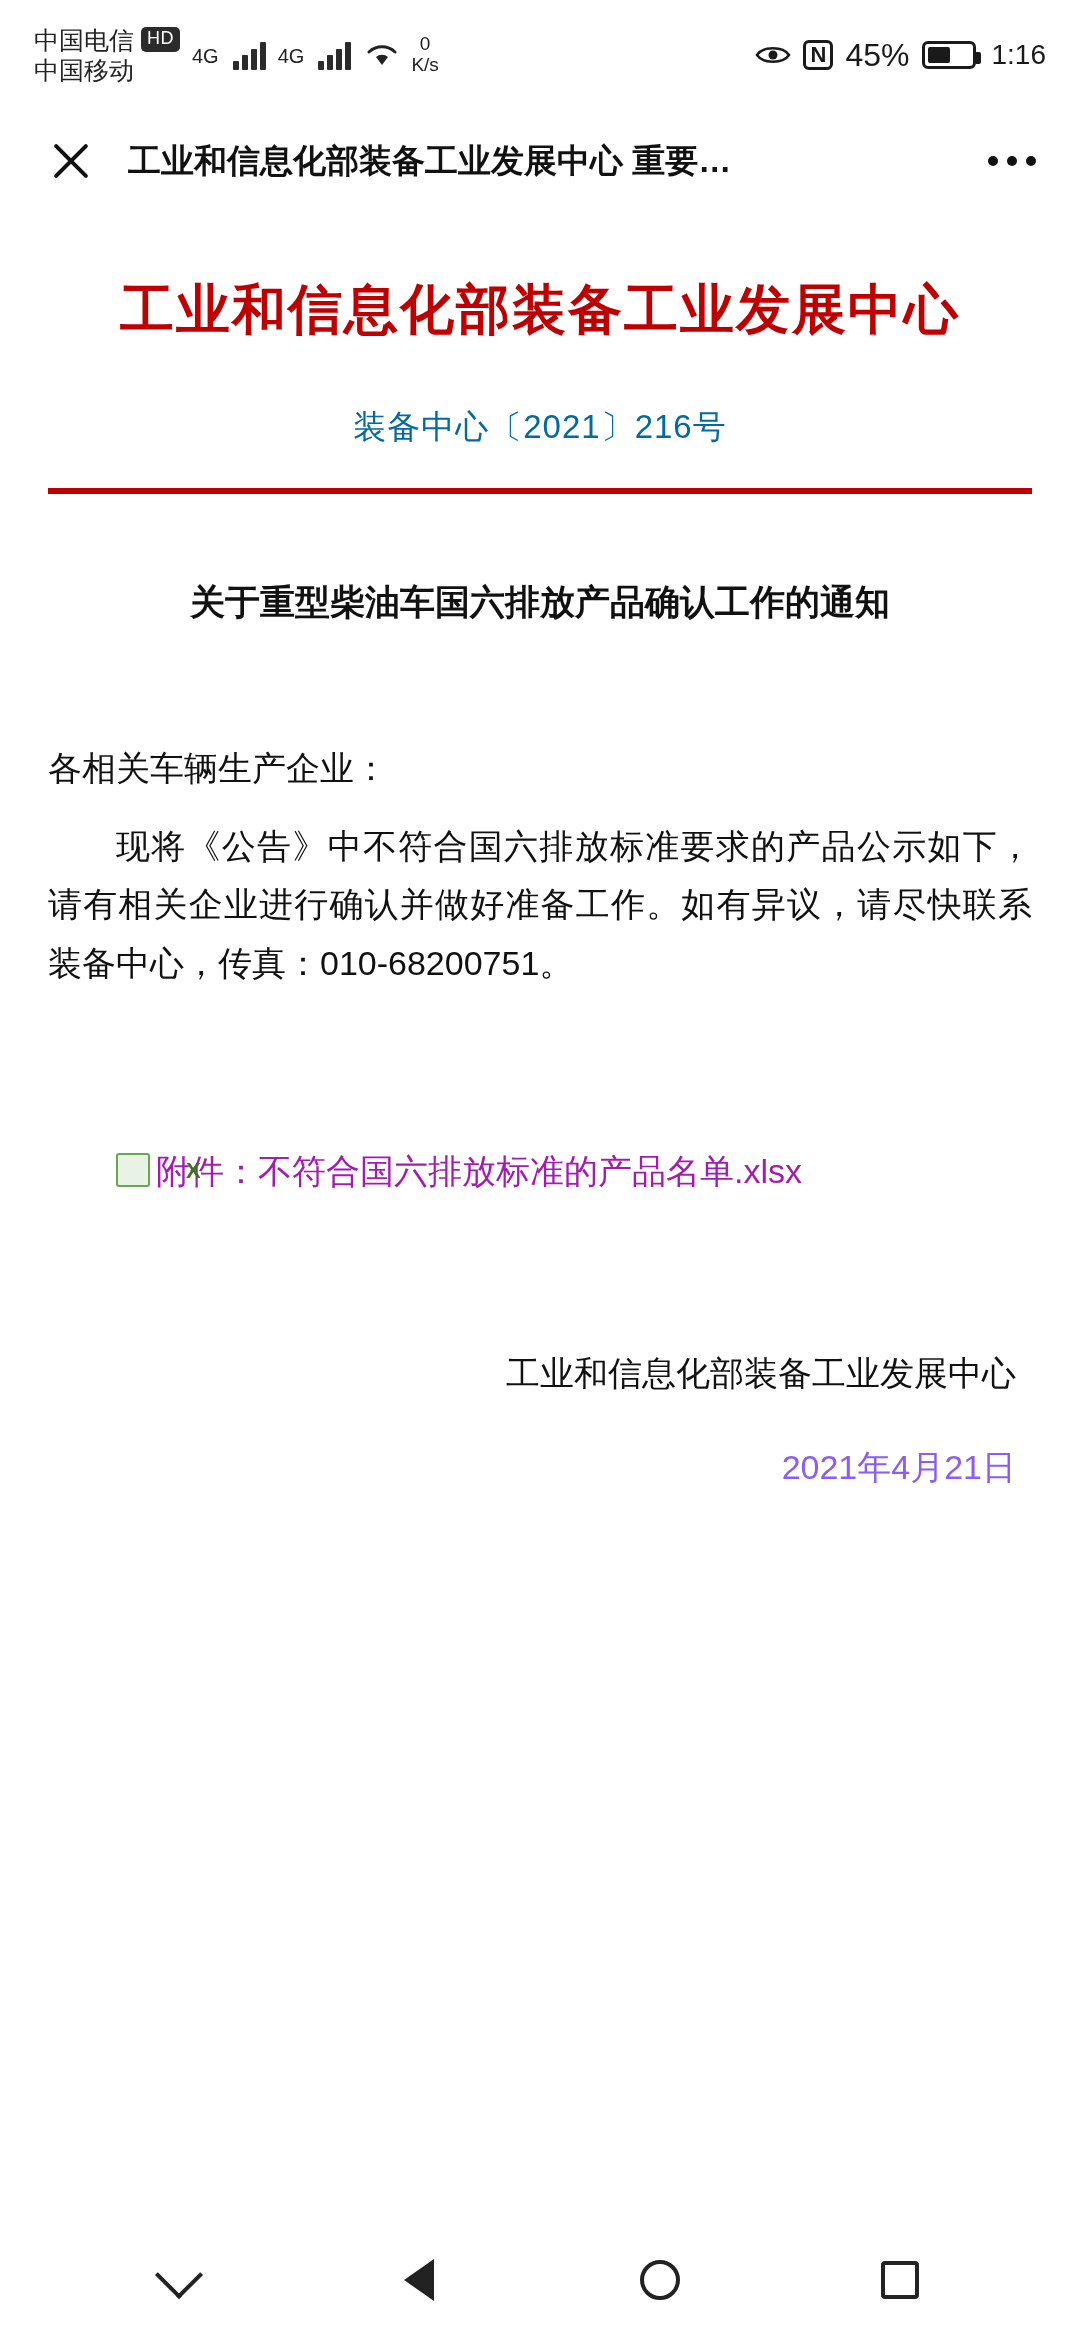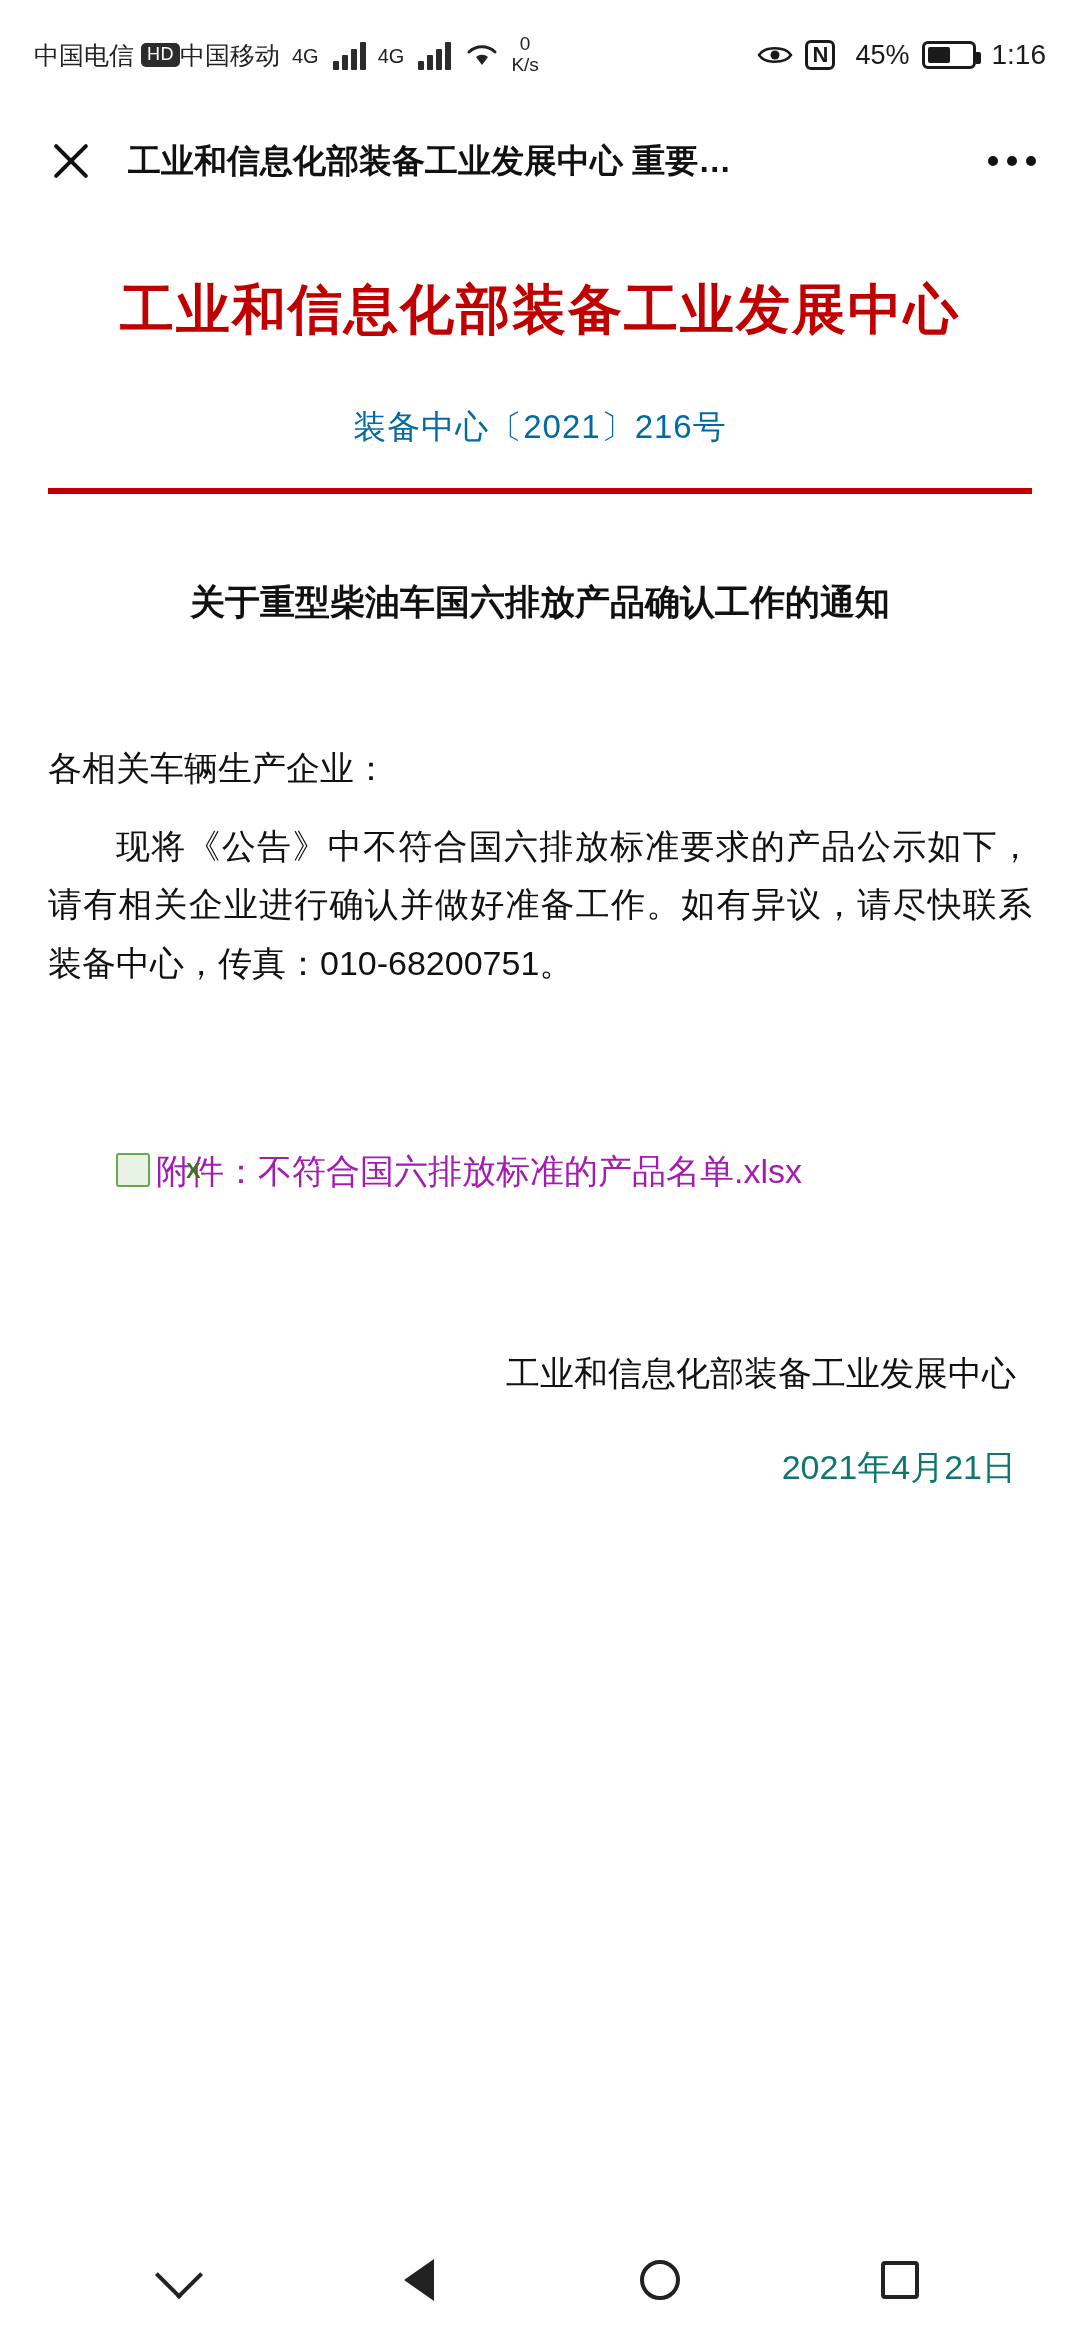--- a/index.html
+++ b/index.html
@@ -16,21 +16,21 @@
   .status-bar {
     height: 110px;
     display: flex;
     align-items: center;
     padding: 0 34px;
     font-size: 26px;
     color: #1a1a1a;
   }
   .carrier-stack {
     display: flex;
-    flex-direction: row;
+    flex-direction: column;
     justify-content: center;
     line-height: 1.22;
     font-size: 25px;
     color: #222;
   }
   .carrier-line1 { display: flex; align-items: center; gap: 7px; }
   .hd-badge {
     background: #2b2b2b;
     color: #fff;
     font-size: 18px;
@@ -72,21 +72,21 @@
   .eye-icon { width: 36px; height: 24px; }
   .nfc-badge {
     border: 3px solid #1a1a1a;
     border-radius: 6px;
     font-size: 22px;
     font-weight: bold;
     width: 30px; height: 30px;
     display: flex; align-items: center; justify-content: center;
     line-height: 1;
   }
-  .batt-pct { font-size: 27px; margin-left: 8px; }
+  .batt-pct { font-size: 32px; }
   .batt {
     width: 54px; height: 28px;
     border: 3px solid #1a1a1a;
     border-radius: 6px;
     position: relative;
     display: flex; align-items: center;
   }
   .batt::after {
     content: "";
     position: absolute;
@@ -227,21 +227,21 @@
   .signature {
     text-align: right;
     font-size: 34px;
     color: #111;
     margin-top: 150px;
     padding-right: 16px;
   }
   .sign-date {
     text-align: right;
     font-size: 34px;
-    color: #0f766e;
+    color: #8b5cf6;
     margin-top: 48px;
     padding-right: 16px;
   }
 
   
   .nav-bar {
     position: absolute;
     left: 0; right: 0; bottom: 0;
     height: 120px;
     display: flex;

